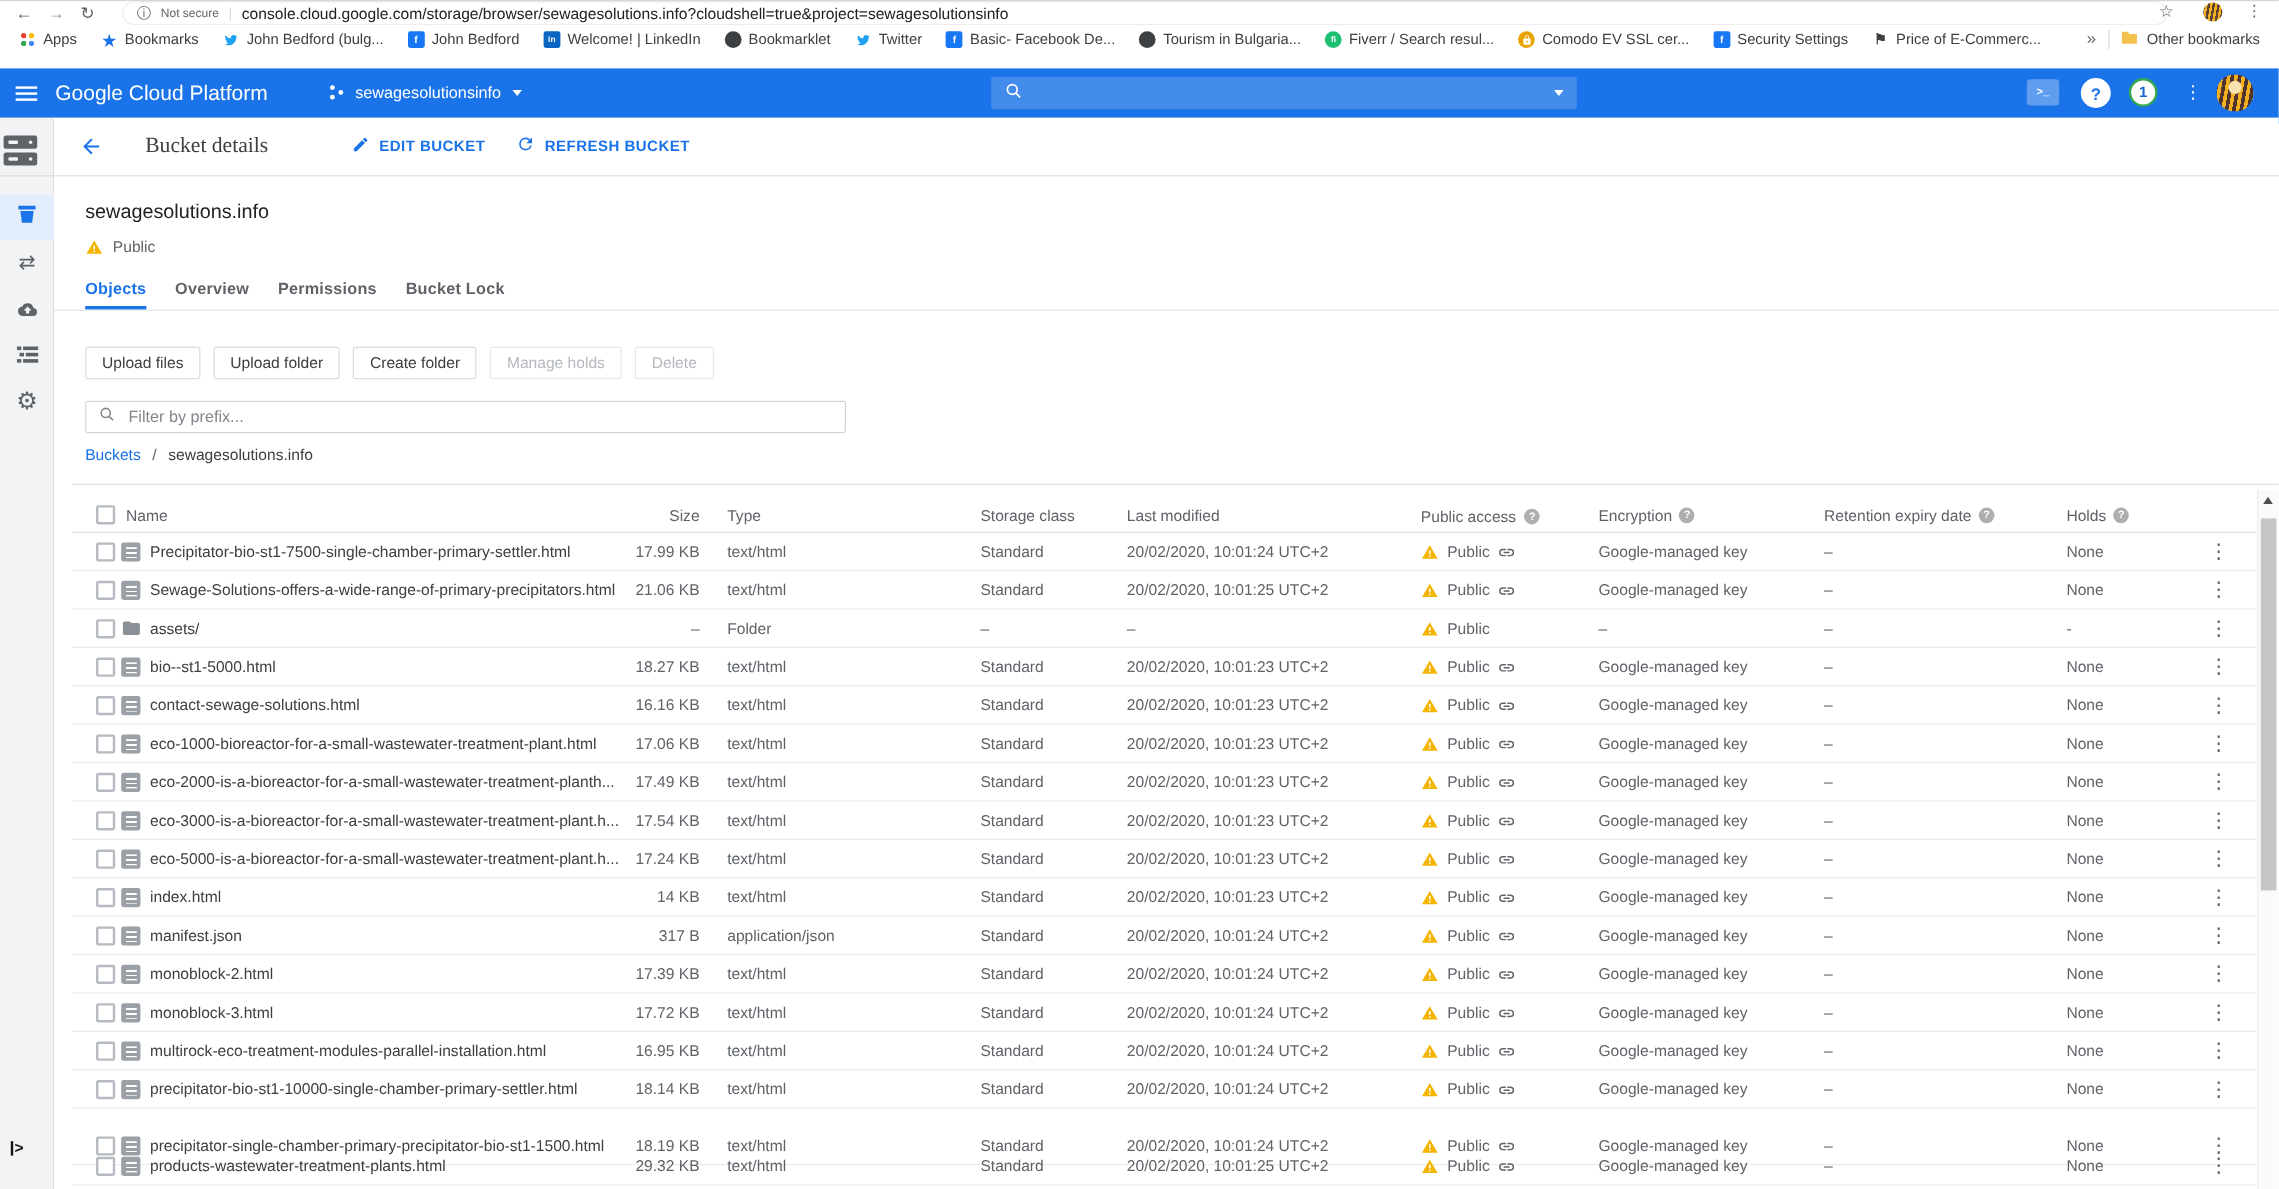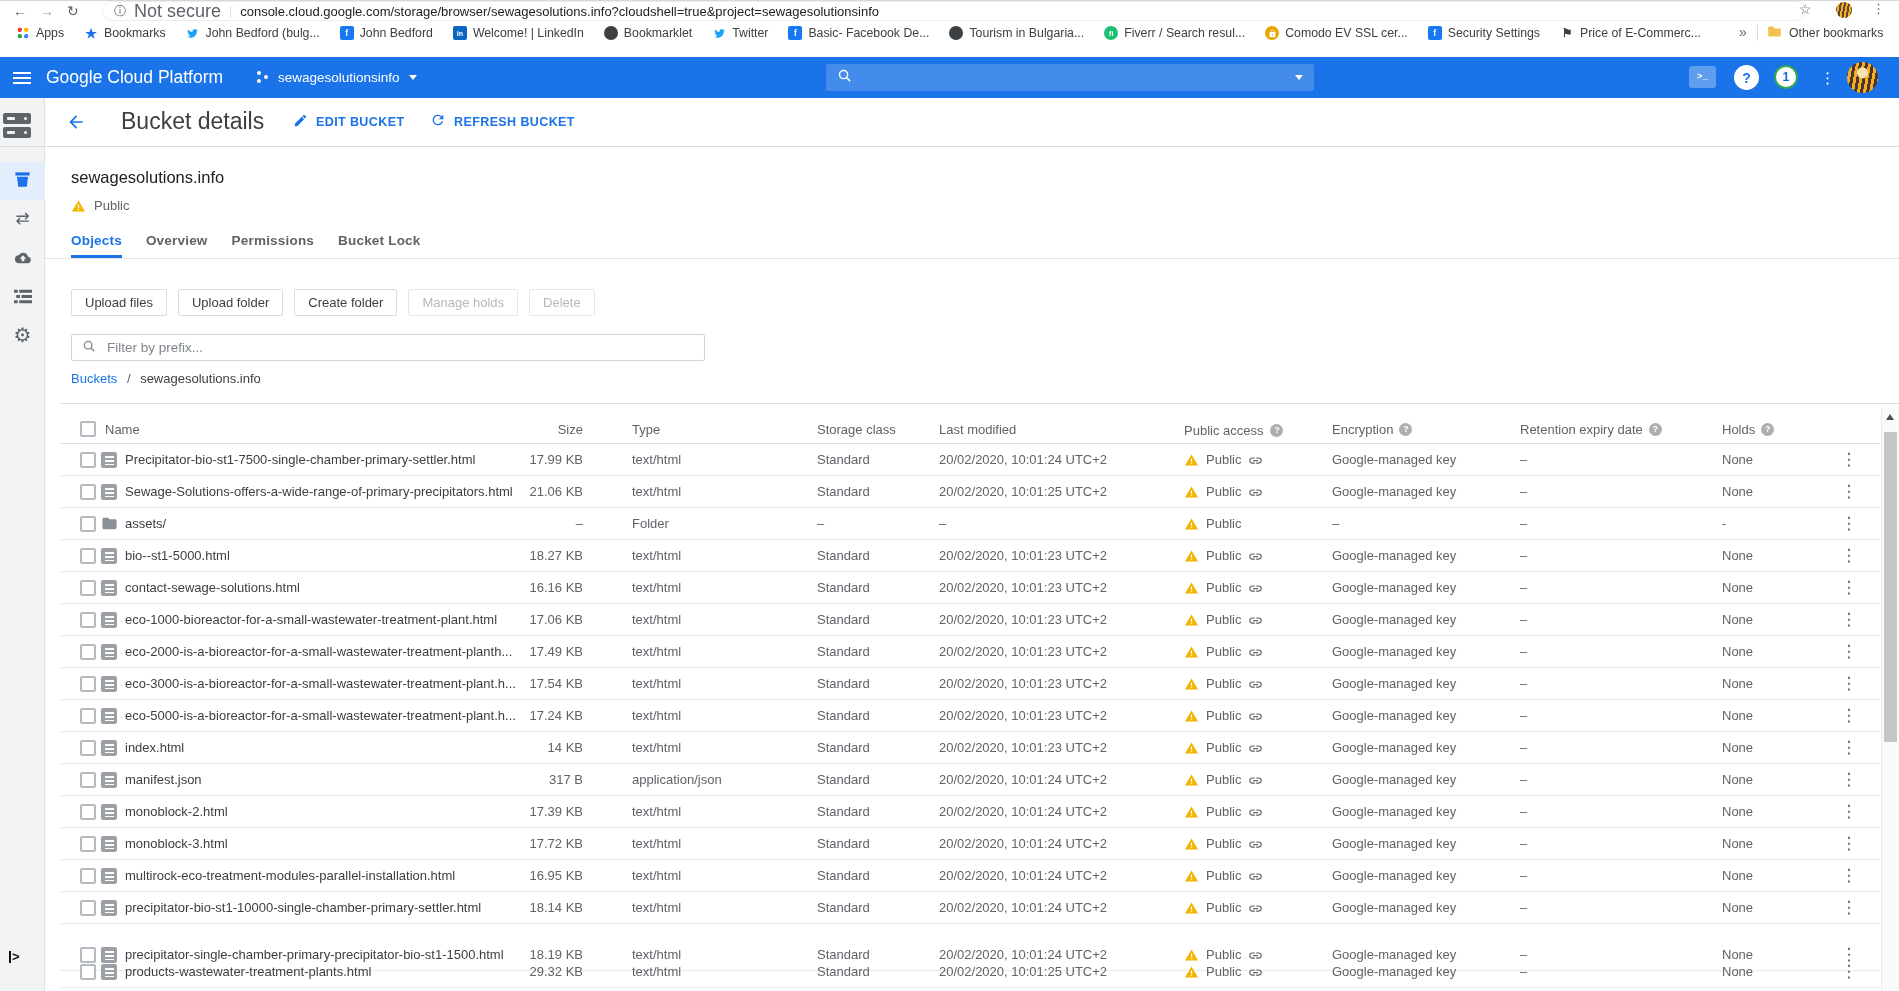--- a/index.html
+++ b/index.html
@@ -10,21 +10,21 @@
   }
   body::before{content:"";position:absolute;top:0;left:0;width:1899px;border-top:1px solid #d7d7d7;z-index:9;}
 
   
   .bnav{position:absolute;top:0;left:0;width:1899px;height:21px;background:#fff;display:flex;align-items:center;}
   .navglyph{font-size:14px;color:#5f6368;margin-left:13px;line-height:20px;cursor:pointer;}
   .navglyph.fwd{color:#9aa0a6;}
   .omni{position:absolute;left:102px;top:1px;width:1680px;height:18px;border:1px solid #ededed;border-radius:10px;
         display:flex;align-items:center;gap:8px;padding:0 11px;overflow:hidden;white-space:nowrap;}
   .infoglyph{font-size:12px;color:#5f6368;}
-  .notsecure{font-size:18px;color:#5f6368;}
+  .notsecure{font-size:10px;color:#5f6368;}
   .omnisep{color:#dadce0;font-size:12px;}
   .urltext{font-size:13px;color:#202124;overflow:hidden;text-overflow:ellipsis;}
   .ostar{position:absolute;left:1799px;top:1px;font-size:14px;color:#5f6368;cursor:pointer;}
   .obee{position:absolute;left:1836px;top:2px;width:16px;height:16px;border-radius:50%;
         background:repeating-linear-gradient(100deg,#5d4037 0 2px,#f2b01e 2px 4px);}
   .odots{position:absolute;left:1872px;top:1px;font-size:13px;color:#5f6368;cursor:pointer;}
 
   .bmbar{position:absolute;top:21px;left:0;width:1899px;height:24px;background:#fff;font-size:12.3px;color:#3c4043;}
   .bm-items{position:absolute;left:6px;top:0;height:24px;display:flex;align-items:center;}
   .bm-item{display:flex;align-items:center;margin:0 10px;cursor:pointer;white-space:nowrap;}
@@ -46,21 +46,21 @@
   .fav-flag{color:#3c4043;font-size:12px;background:none;}
   .bm-more{position:absolute;left:1739px;top:3px;font-size:14px;color:#5f6368;cursor:pointer;}
   .bmsep{position:absolute;left:1757px;top:4px;height:16px;border-left:1px solid #dadada;}
   .otherbm{position:absolute;left:1767px;top:0;height:24px;display:flex;align-items:center;gap:7px;cursor:pointer;}
 
   
   .gcph{position:absolute;top:57px;left:0;width:1899px;height:46px;background:#1a73e8;}
   .burger{position:absolute;left:13px;top:15px;width:18px;cursor:pointer;}
   .burger i{display:block;height:2px;background:#fff;margin-bottom:3px;}
   .gcplogo{position:absolute;left:46px;top:0;line-height:41px;color:#fff;font-size:17.5px;cursor:pointer;}
-  .proj{position:absolute;left:256px;top:0;height:41px;display:flex;align-items:center;gap:9px;color:#fff;font-size:13.5px;cursor:pointer;}
+  .proj{position:absolute;left:274px;top:0;height:41px;display:flex;align-items:center;gap:9px;color:#fff;font-size:13.5px;cursor:pointer;}
   .proj-ic{width:13px;height:13px;position:relative;}
   .proj-ic i{position:absolute;width:4px;height:4px;border-radius:50%;background:#fff;}
   .proj-ic i:nth-child(1){left:1px;top:0;}
   .proj-ic i:nth-child(2){left:1px;top:8px;}
   .proj-ic i:nth-child(3){left:8px;top:4px;}
   .caret-down{width:0;height:0;border-left:4.5px solid transparent;border-right:4.5px solid transparent;border-top:5px solid #fff;}
   .gsearch{position:absolute;left:826px;top:7px;width:466px;height:27px;background:rgba(255,255,255,.18);border-radius:2px;
            display:flex;align-items:center;padding:0 11px;cursor:text;}
   .gsearch .grow{flex:1;}
   .shell{position:absolute;left:1689px;top:9px;width:27px;height:22px;background:rgba(255,255,255,.3);border-radius:3px;
@@ -85,21 +85,21 @@
   .glyph-ic{font-size:17px;line-height:1;}
   .gear-ic{font-size:20px;}
   .expand{position:absolute;left:9px;top:852px;display:flex;align-items:center;cursor:pointer;color:#111;}
   .expand .bar{width:2px;height:12px;background:#111;margin-right:1px;}
   .expand .chev{font-size:13px;font-weight:bold;line-height:1;}
 
   
   .tbline{position:absolute;top:146px;left:0;width:1899px;border-top:1px solid #dcdcdc;z-index:4;}
   .main{position:absolute;left:45px;top:98px;width:1854px;height:893px;background:#fff;}
   .tb-back{position:absolute;left:21px;top:14px;cursor:pointer;}
-  .tb-title{position:absolute;left:76px;top:0;line-height:47px;font-size:23px;color:#3c4043;}
+  .tb-title{position:absolute;left:76px;top:0;line-height:47px;font-size:18px;color:#3c4043;font-family:Liberation Serif, serif;}
   .tb-act{position:absolute;top:0;height:47px;display:flex;align-items:center;gap:8px;color:#1a73e8;
           font-size:12.5px;font-weight:bold;letter-spacing:.4px;cursor:pointer;}
   .tb-edit{left:248px;} .tb-refresh{left:385px;}
 
   .bname{position:absolute;top:70px;left:26px;font-size:16.5px;color:#202124;}
   .pubrow{position:absolute;top:100px;left:26px;display:flex;align-items:center;gap:8px;font-size:13px;color:#5f6368;}
   .tabs{position:absolute;top:129px;left:26px;display:flex;height:31px;}
   .tab{font-size:13.5px;font-weight:bold;color:#5f6368;margin-right:24px;line-height:28px;letter-spacing:.2px;cursor:pointer;border-bottom:3px solid transparent;}
   .tab.active{color:#1a73e8;border-bottom-color:#1a73e8;}
   .tabline{position:absolute;top:160px;left:0;width:1854px;border-top:1px solid #e3e3e3;}
@@ -133,21 +133,21 @@
   .cbox{position:absolute;left:35px;top:8px;width:12px;height:12px;border:2px solid #b6bbc1;border-radius:2px;cursor:pointer;background:#fff;}
   .thead .cbox{top:7px;}
   .ficon{position:absolute;left:56px;top:8px;width:17px;height:16px;}
   .doc{position:absolute;left:0;top:0;width:16px;height:16px;background:#9aa0a6;border-radius:2px;}
   .doclines{position:absolute;left:3.5px;right:3.5px;top:4px;bottom:3px;
             background:repeating-linear-gradient(180deg,#fff 0 1.6px,rgba(0,0,0,0) 1.6px 4.1px);}
   .c-name{left:80px;color:#3c4043;max-width:450px;overflow:hidden;text-overflow:ellipsis;cursor:pointer;}
   .hc.c-name{left:60px;color:#5f6368;cursor:default;}
   .c-size{left:400px;width:138px;text-align:right;}
   .hc.c-size{left:400px;width:138px;justify-content:flex-end;}
-  .c-type{left:587px;}
+  .c-type{left:561px;}
   .c-storage{left:772px;}
   .c-modified{left:894px;}
   .c-public{left:1139px;display:flex;align-items:center;gap:7px;height:32px;}
   .hc.c-public{left:1139px;}
   .c-encryption{left:1287px;}
   .c-retention{left:1475px;}
   .c-holds{left:1677px;}
   .linkic{display:inline-flex;cursor:pointer;}
   .warnic{display:inline-flex;}
   .dots{position:absolute;left:1792px;top:0;width:24px;text-align:center;color:#5f6368;font-size:17px;line-height:32px;cursor:pointer;}

